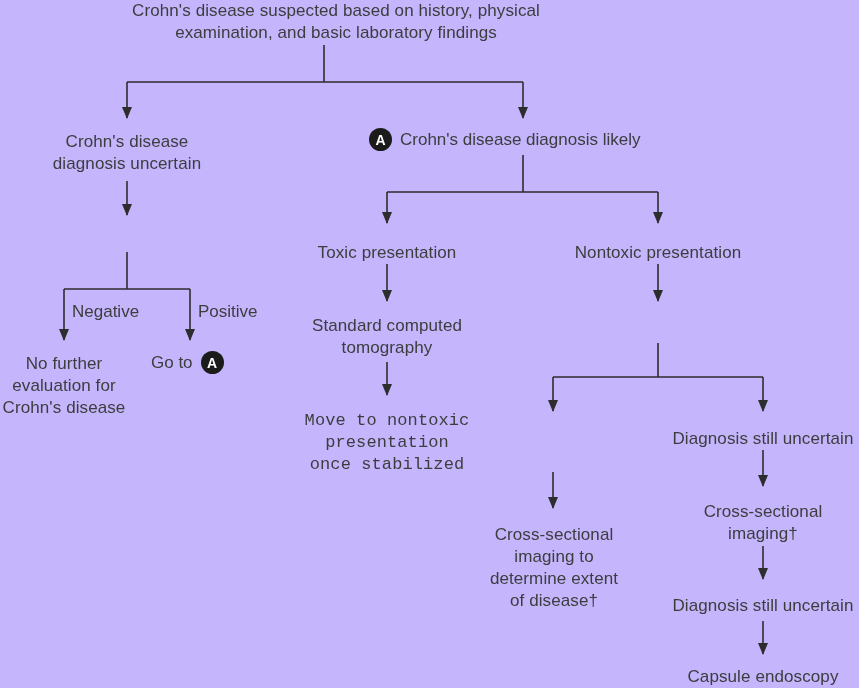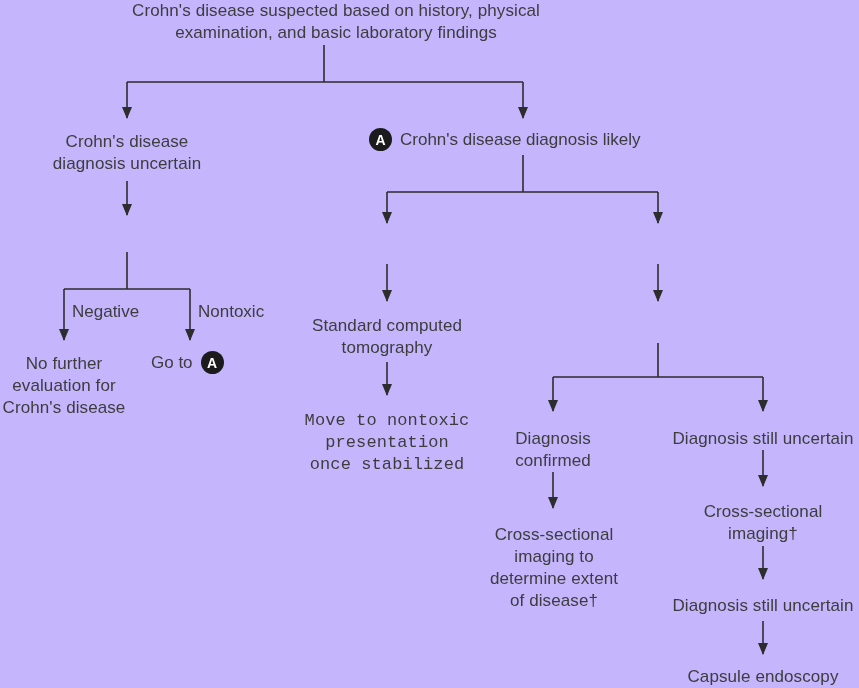--- a/index.html
+++ b/index.html
@@ -104,48 +104,48 @@
 
   <div class="node" style="left:101px; top:0px; width:470px;">Crohn's disease suspected based on history, physical
 examination, and basic laboratory findings</div>
 
   <div class="node" style="left:27px; top:131px; width:200px;">Crohn's disease
 diagnosis uncertain</div>
 
 
   <div class="branch-label" style="left:72px; top:302px;text-align:center;">Negative</div>
 
-  <div class="branch-label" style="left:198px; top:302px;">Nontoxic</div>
+  <div class="branch-label" style="left:198px; top:302px;">Positive</div>
 
   <div class="node" style="left:-16px; top:353px; width:160px;">No further
 evaluation for
 Crohn's disease</div>
 
   <div class="inline-node" style="left:151px; top:351px;">
     <span>Go to</span>
     <span class="badge">A</span>
   </div>
 
   <div class="inline-node" style="left:369px; top:128px;">
     <span class="badge">A</span>
     <span>Crohn's disease diagnosis likely</span>
   </div>
 
+  <div class="node" style="left:277px; top:242px; width:220px;">Toxic presentation</div>
 
   <div class="node" style="left:277px; top:315px; width:220px;">Standard computed
 tomography</div>
 
   <div class="node" style="left:277px; top:410px; width:220px;font-family:Liberation Mono, monospace;">Move to nontoxic
 presentation
 once stabilized</div>
 
+  <div class="node" style="left:538px; top:242px; width:240px;">Nontoxic presentation</div>
 
 
-  <div class="node" style="left:473px; top:428px; width:160px;">Diagnosis
-confirmed</div>
 
   <div class="node" style="left:454px; top:524px; width:200px;">Cross-sectional
 imaging to
 determine extent
 of disease†</div>
 
   <div class="node" style="left:653px; top:428px; width:220px;">Diagnosis still uncertain</div>
 
   <div class="node" style="left:673px; top:501px; width:180px;">Cross-sectional
 imaging†</div>

